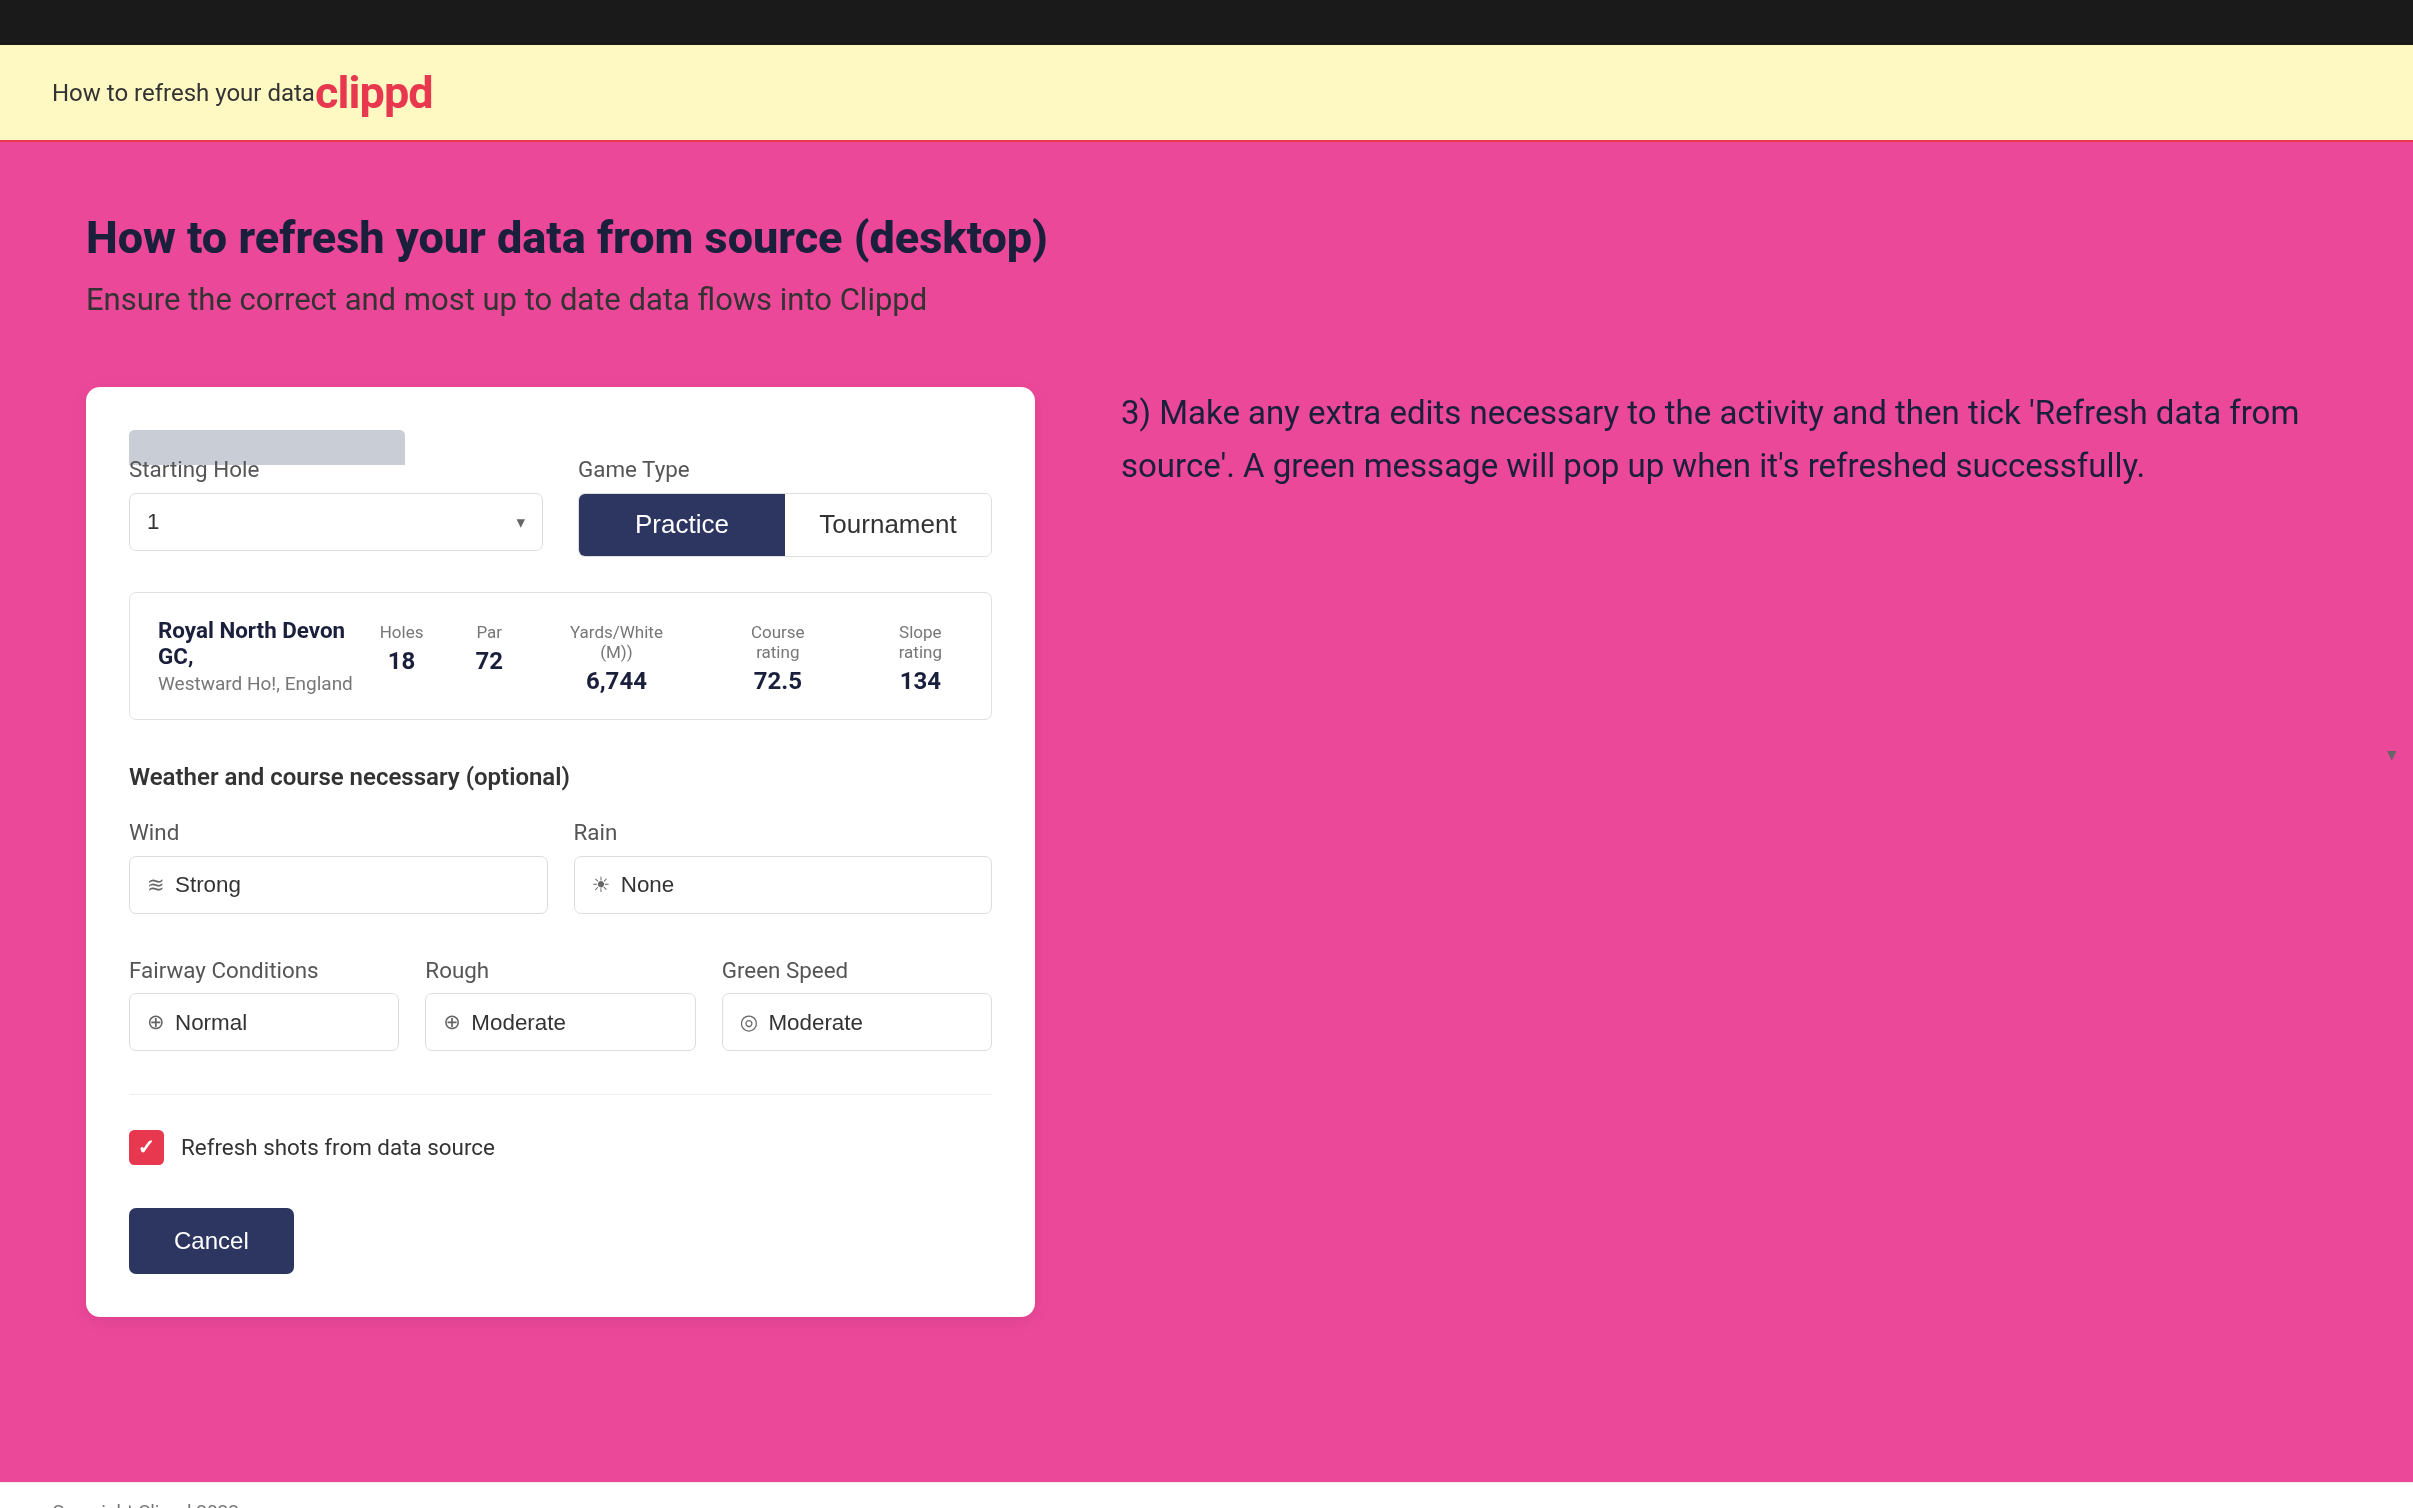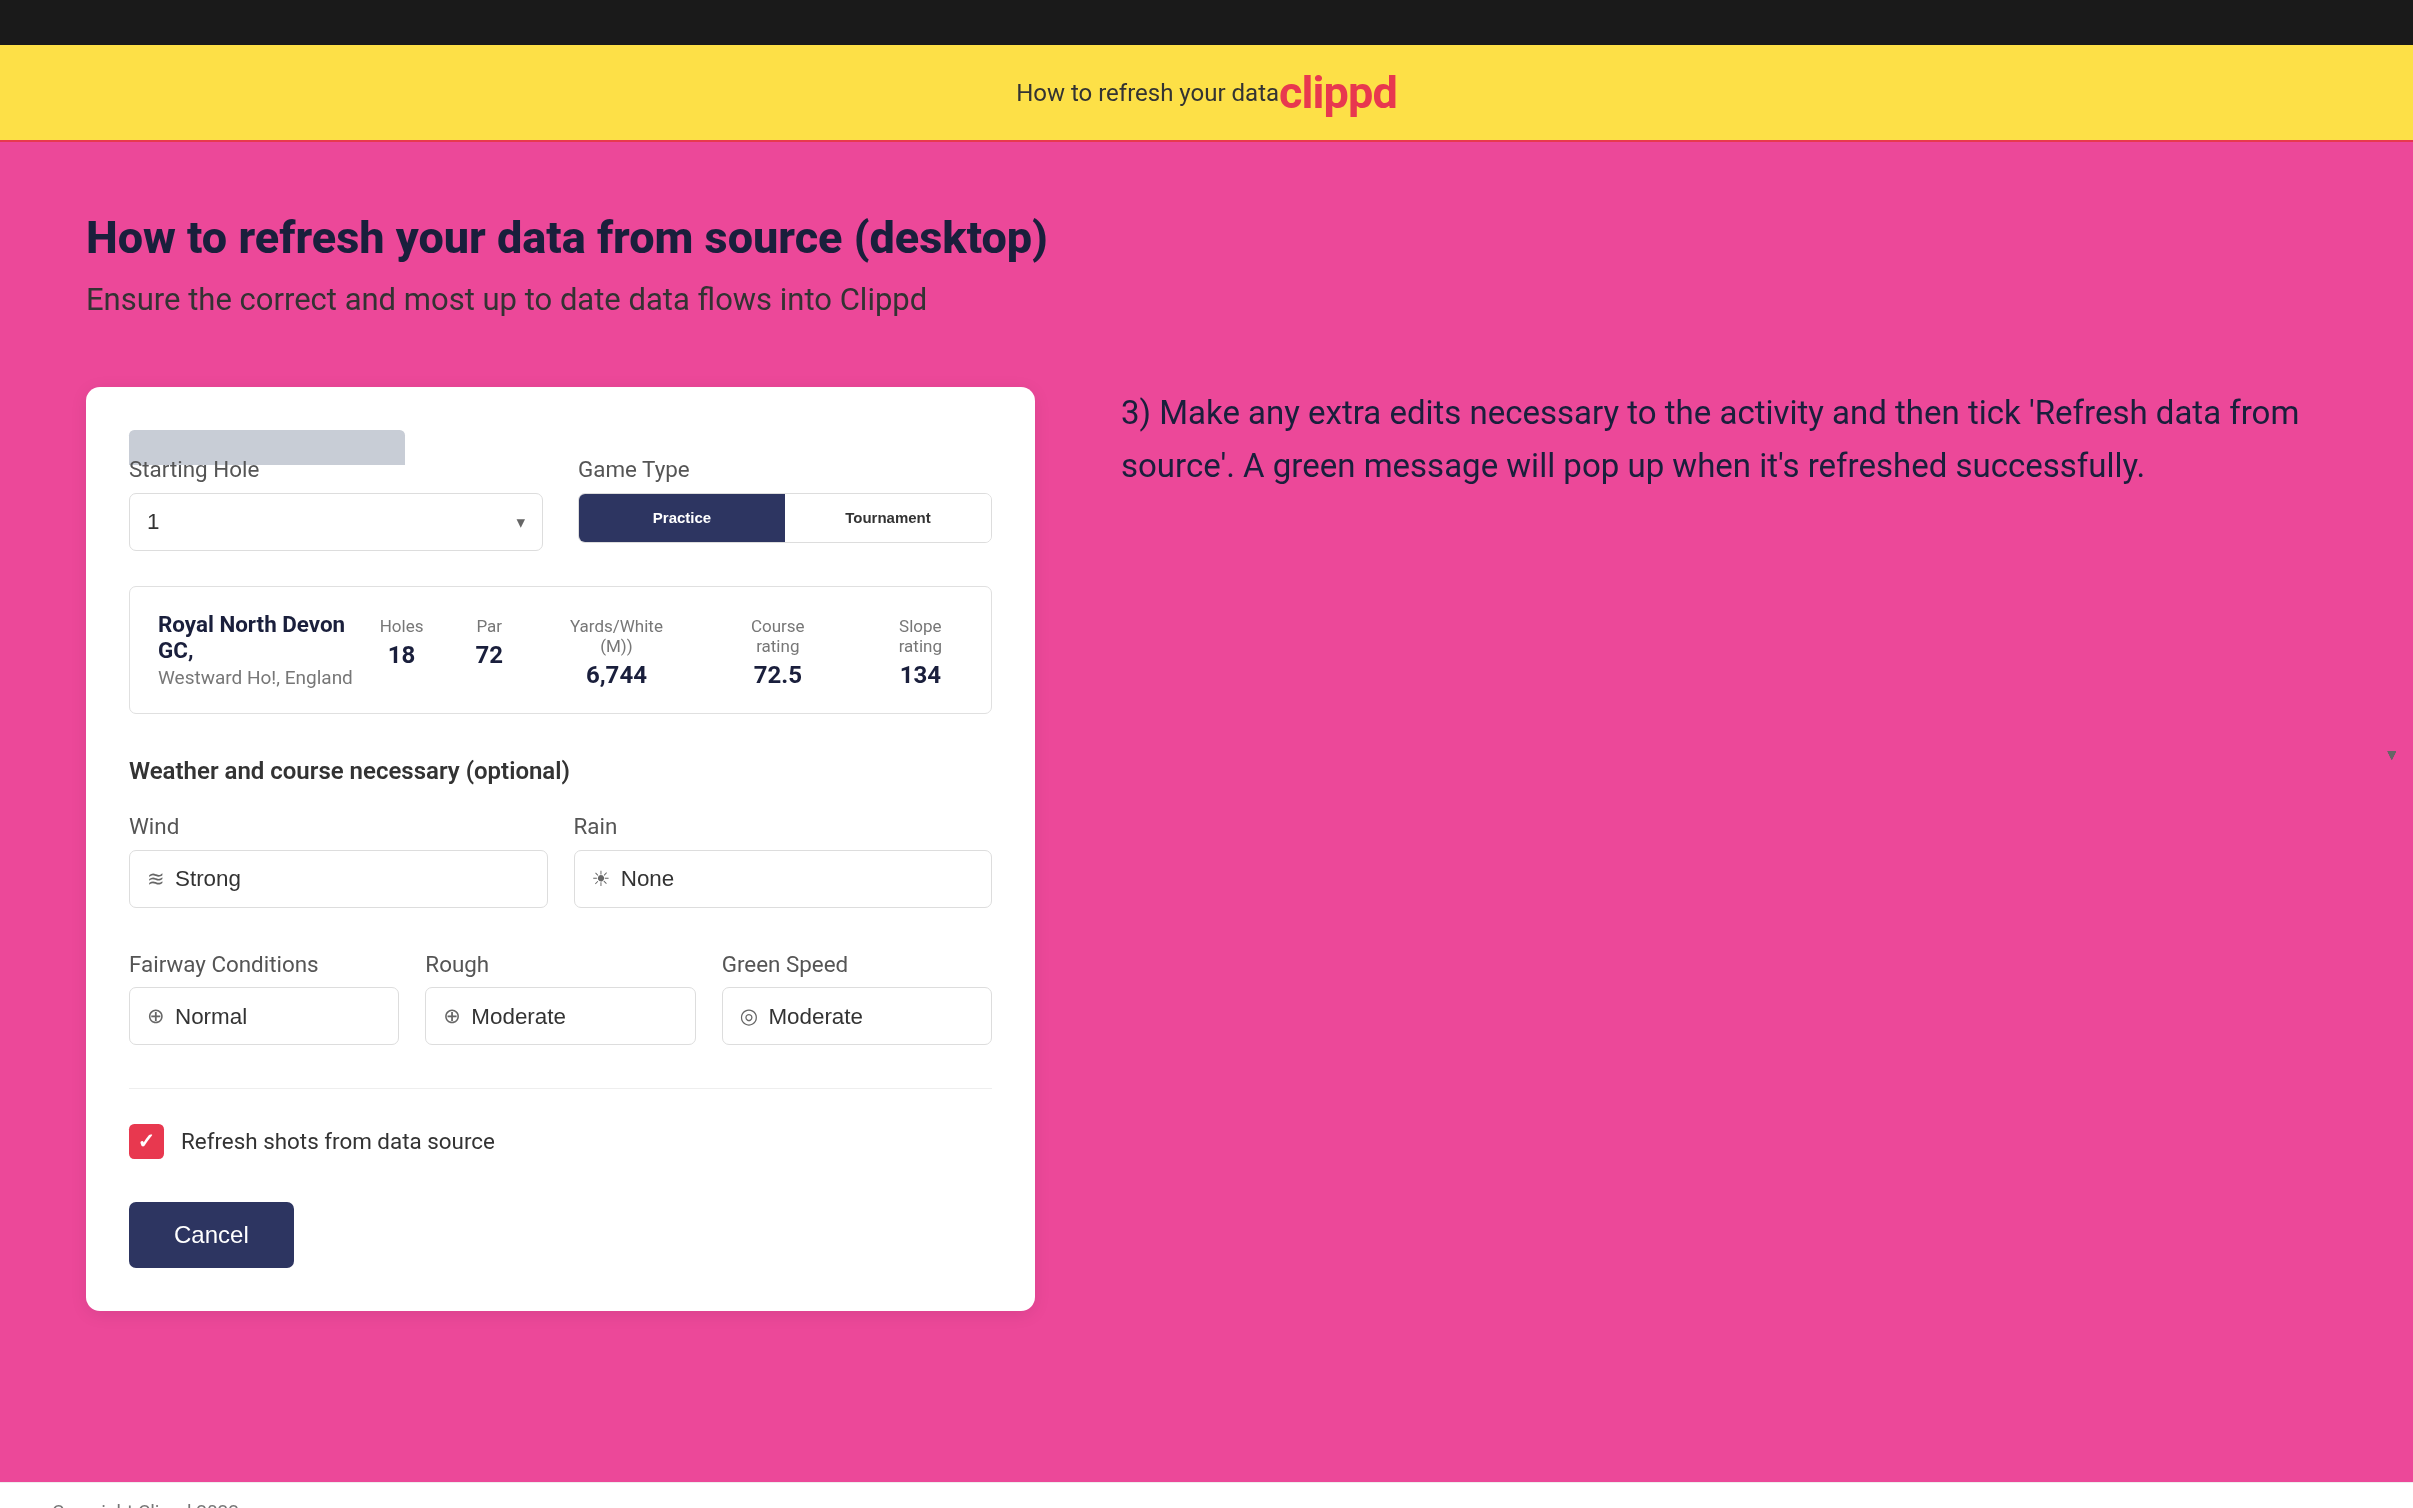--- a/index.html
+++ b/index.html
@@ -12,25 +12,25 @@
       overflow: hidden;
     }
 
     .top-bar {
       background: #1a1a1a;
       height: 45px;
       width: 100%;
     }
 
     .header {
-      background: #fde047;
+      background: #fef9c3;
       padding: 21px 52px;
       display: flex;
       align-items: center;
-      justify-content: center;
+      justify-content: flex-start;
       border-bottom: 2.6px solid #e8384f;
     }
 
     .header-title {
       font-size: 24px;
       color: #333;
       font-weight: 400;
     }
 
     .logo {
@@ -127,24 +127,24 @@
     .game-type-buttons {
       display: flex;
       border: 0.9px solid #ddd;
       border-radius: 7px;
       overflow: hidden;
     }
 
     .game-type-btn {
       flex: 1;
       padding: 15.5px 17px;
-      font-size: 15px;
+      font-size: 26px;
       border: none;
       cursor: pointer;
-      font-weight: 700;
+      font-weight: 400;
     }
 
     .game-type-btn.active {
       background: #2d3561;
       color: #fff;
     }
 
     .game-type-btn.inactive {
       background: #fff;
       color: #333;

